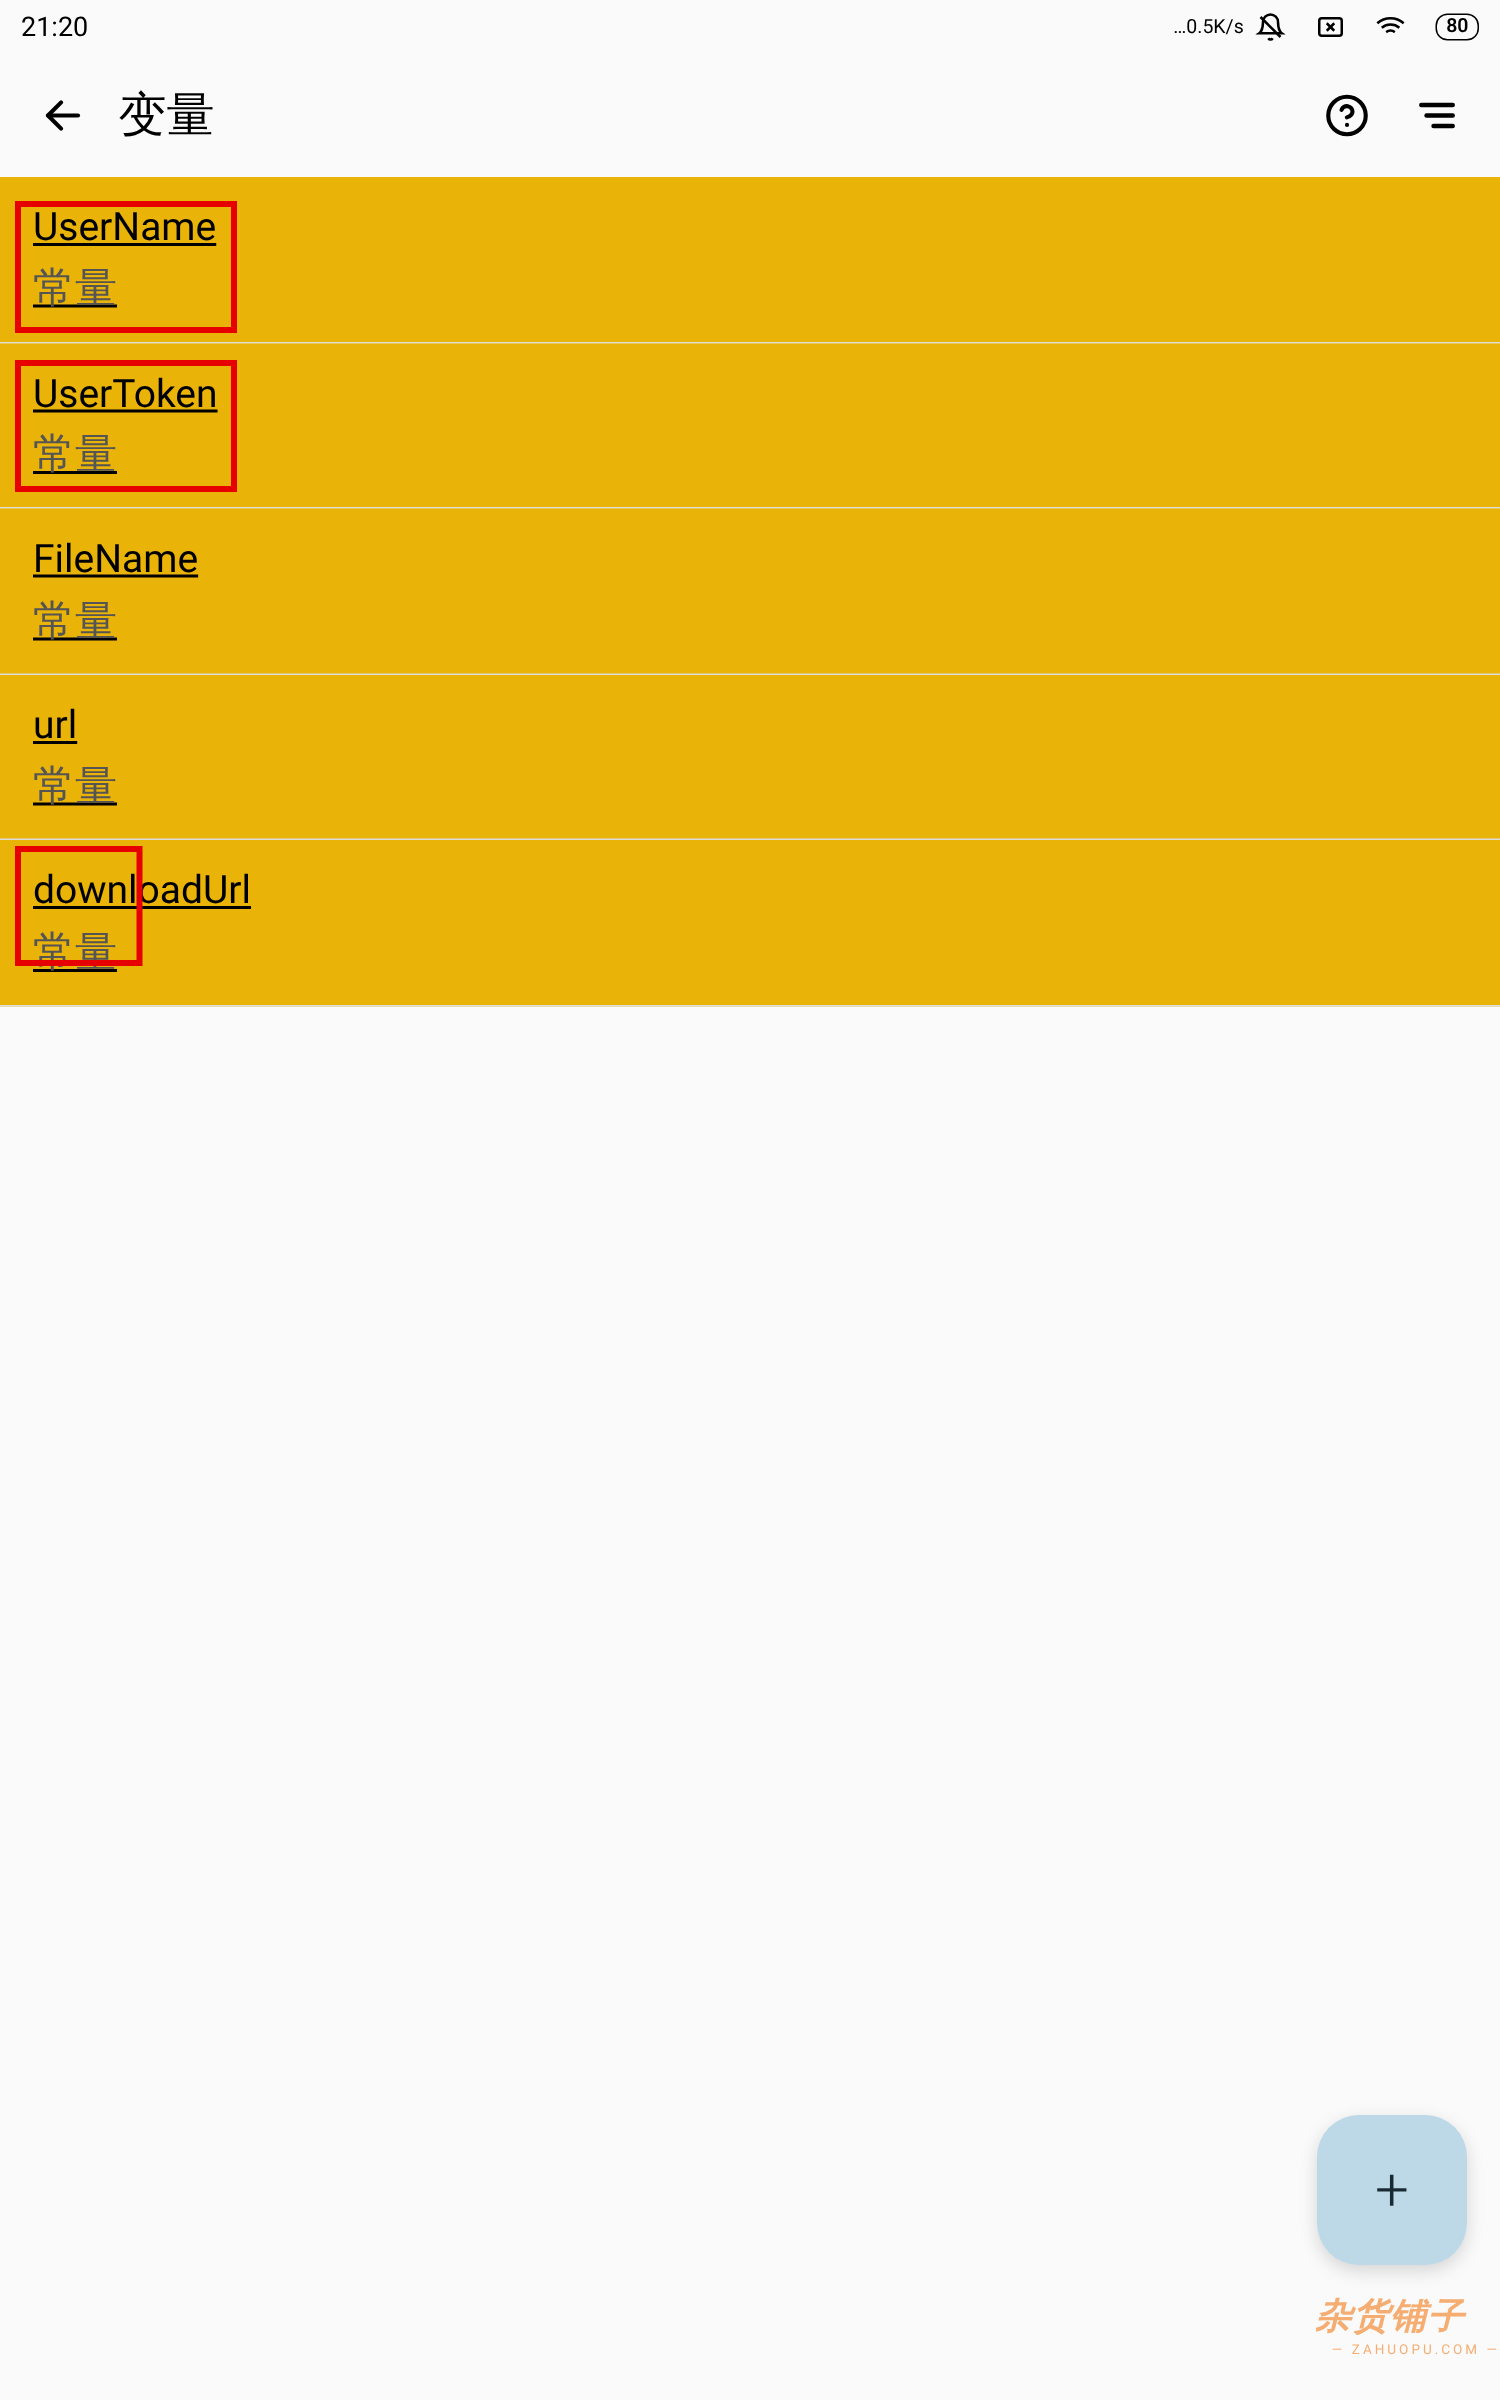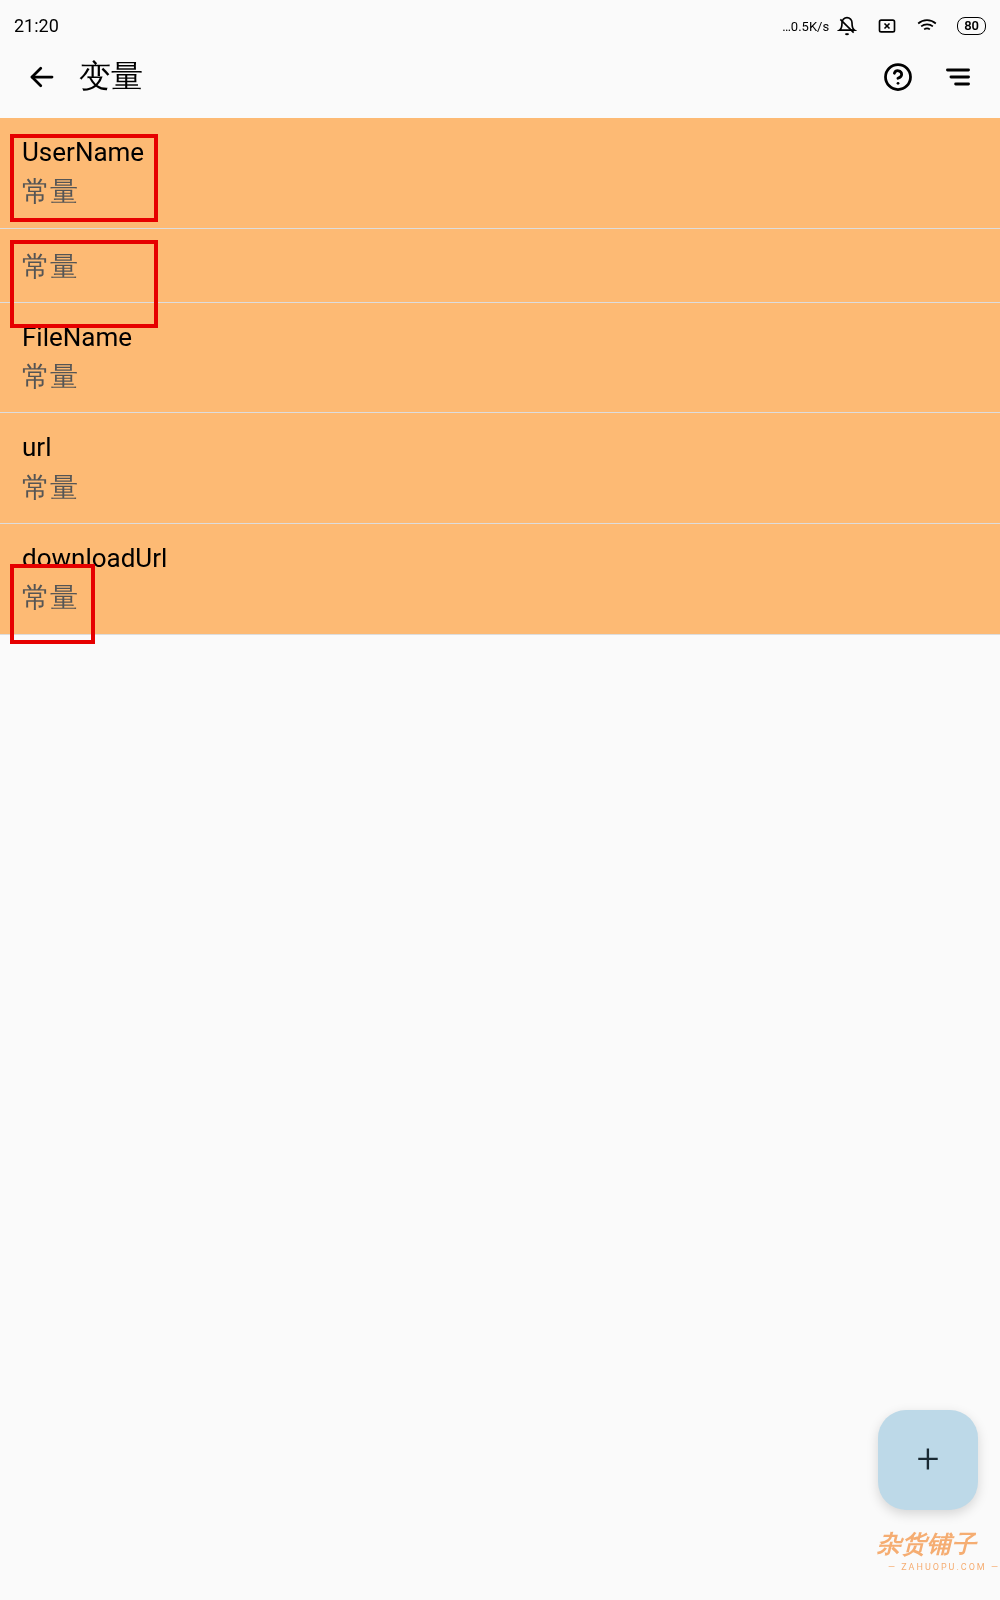--- a/index.html
+++ b/index.html
@@ -8,21 +8,21 @@
       background: #fafafa;
       width: 1000px;
       height: 1600px;
       position: relative;
       overflow: hidden;
     }
     .status-bar {
       height: 36px;
       display: flex;
       justify-content: space-between;
-      align-items: flex-end;
+      align-items: center;
       padding: 0 14px;
       font-size: 18px;
       color: #000;
       background: #fafafa;
     }
     .status-left { font-weight: 400; }
     .status-right {
       display: flex;
       align-items: center;
       gap: 8px;
@@ -67,23 +67,24 @@
       justify-content: center;
       cursor: pointer;
       margin-left: 12px;
     }
     .list {
       background: #fafafa;
     }
     .list-item {
       padding: 16px 40px 16px 22px;
       border-bottom: 1px solid #ddd;
-      background: #fdba74;
+      background: #eab308;
       cursor: pointer;
       position: relative;
+      text-decoration: underline;
     }
     .list-item:first-child { border-top: none; }
     .item-title {
       font-size: 26px;
       color: #000;
       line-height: 1.4;
     }
     .item-subtitle {
       font-size: 28px;
       color: #555;
@@ -189,20 +190,21 @@
       </svg>
   </div>
 </div>
 
 <div class="list">
   <div class="list-item">
     <div class="item-title">UserName</div>
     <div class="item-subtitle">常量</div>
   </div>
   <div class="list-item">
+    <div class="item-title">UserToken</div>
     <div class="item-subtitle">常量</div>
   </div>
   <div class="list-item">
     <div class="item-title">FileName</div>
     <div class="item-subtitle">常量</div>
   </div>
   <div class="list-item">
     <div class="item-title">url</div>
     <div class="item-subtitle">常量</div>
   </div>

